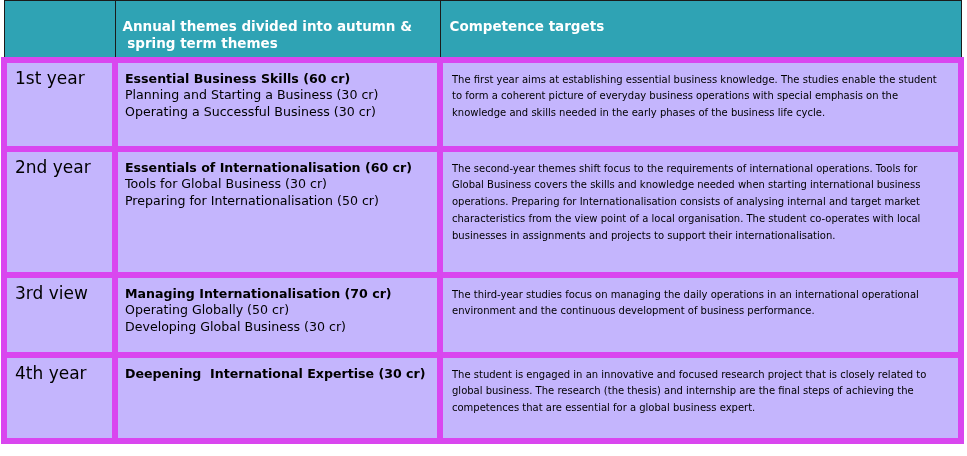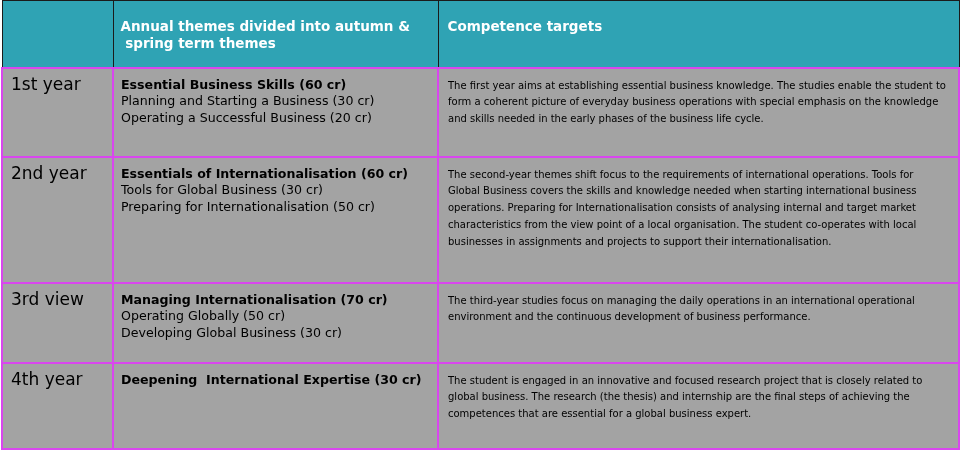--- a/index.html
+++ b/index.html
@@ -31,33 +31,33 @@
   thead th {
     background: #2FA3B4;
     border: 1px solid #1b1b1b;
     color: #ffffff;
     font-weight: bold;
     font-size: 13.5px;
     line-height: 17px;
     text-align: left;
     vertical-align: top;
     padding: 17px 0 0 0;
-    height: 67px;
+    height: 59px;
     box-sizing: border-box;
   }
   th.year-head   { padding-left: 8px; }
   th.themes-head { padding-left: 7px; }
   th.comp-head   { padding-left: 9px; }
 
   .hdr-line { display: block; white-space: pre; }
 
   
   tbody td {
-    border: 2px solid #d946ef;
-    background: #a3a3a3;
+    border: 6px solid #d946ef;
+    background: #c4b5fd;
     vertical-align: top;
     color: #000000;
     box-sizing: border-box;
   }
 
   td.year-cell {
     font-size: 17px;
     line-height: 20px;
     padding: 5px 0 6px 8px;
     white-space: nowrap;
@@ -114,21 +114,21 @@
       </th>
     </tr>
   </thead>
   <tbody>
 
     <tr class="row-y1">
       <td class="year-cell">1st year</td>
       <td class="themes-cell">
         <span class="theme-title">Essential Business Skills (60 cr)</span>
         <span class="theme-sub">Planning and Starting a Business (30 cr)</span>
-        <span class="theme-sub">Operating a Successful Business (20 cr)</span>
+        <span class="theme-sub">Operating a Successful Business (30 cr)</span>
       </td>
       <td class="comp-cell">The first year aims at establishing essential business knowledge. The studies enable the student to form a coherent picture of everyday business operations with special emphasis on the knowledge and skills needed in the early phases of the business life cycle.</td>
     </tr>
 
     <tr class="row-y2">
       <td class="year-cell">2nd year</td>
       <td class="themes-cell">
         <span class="theme-title">Essentials of Internationalisation (60 cr)</span>
         <span class="theme-sub">Tools for Global Business (30 cr)</span>
         <span class="theme-sub">Preparing for Internationalisation (50 cr)</span>

